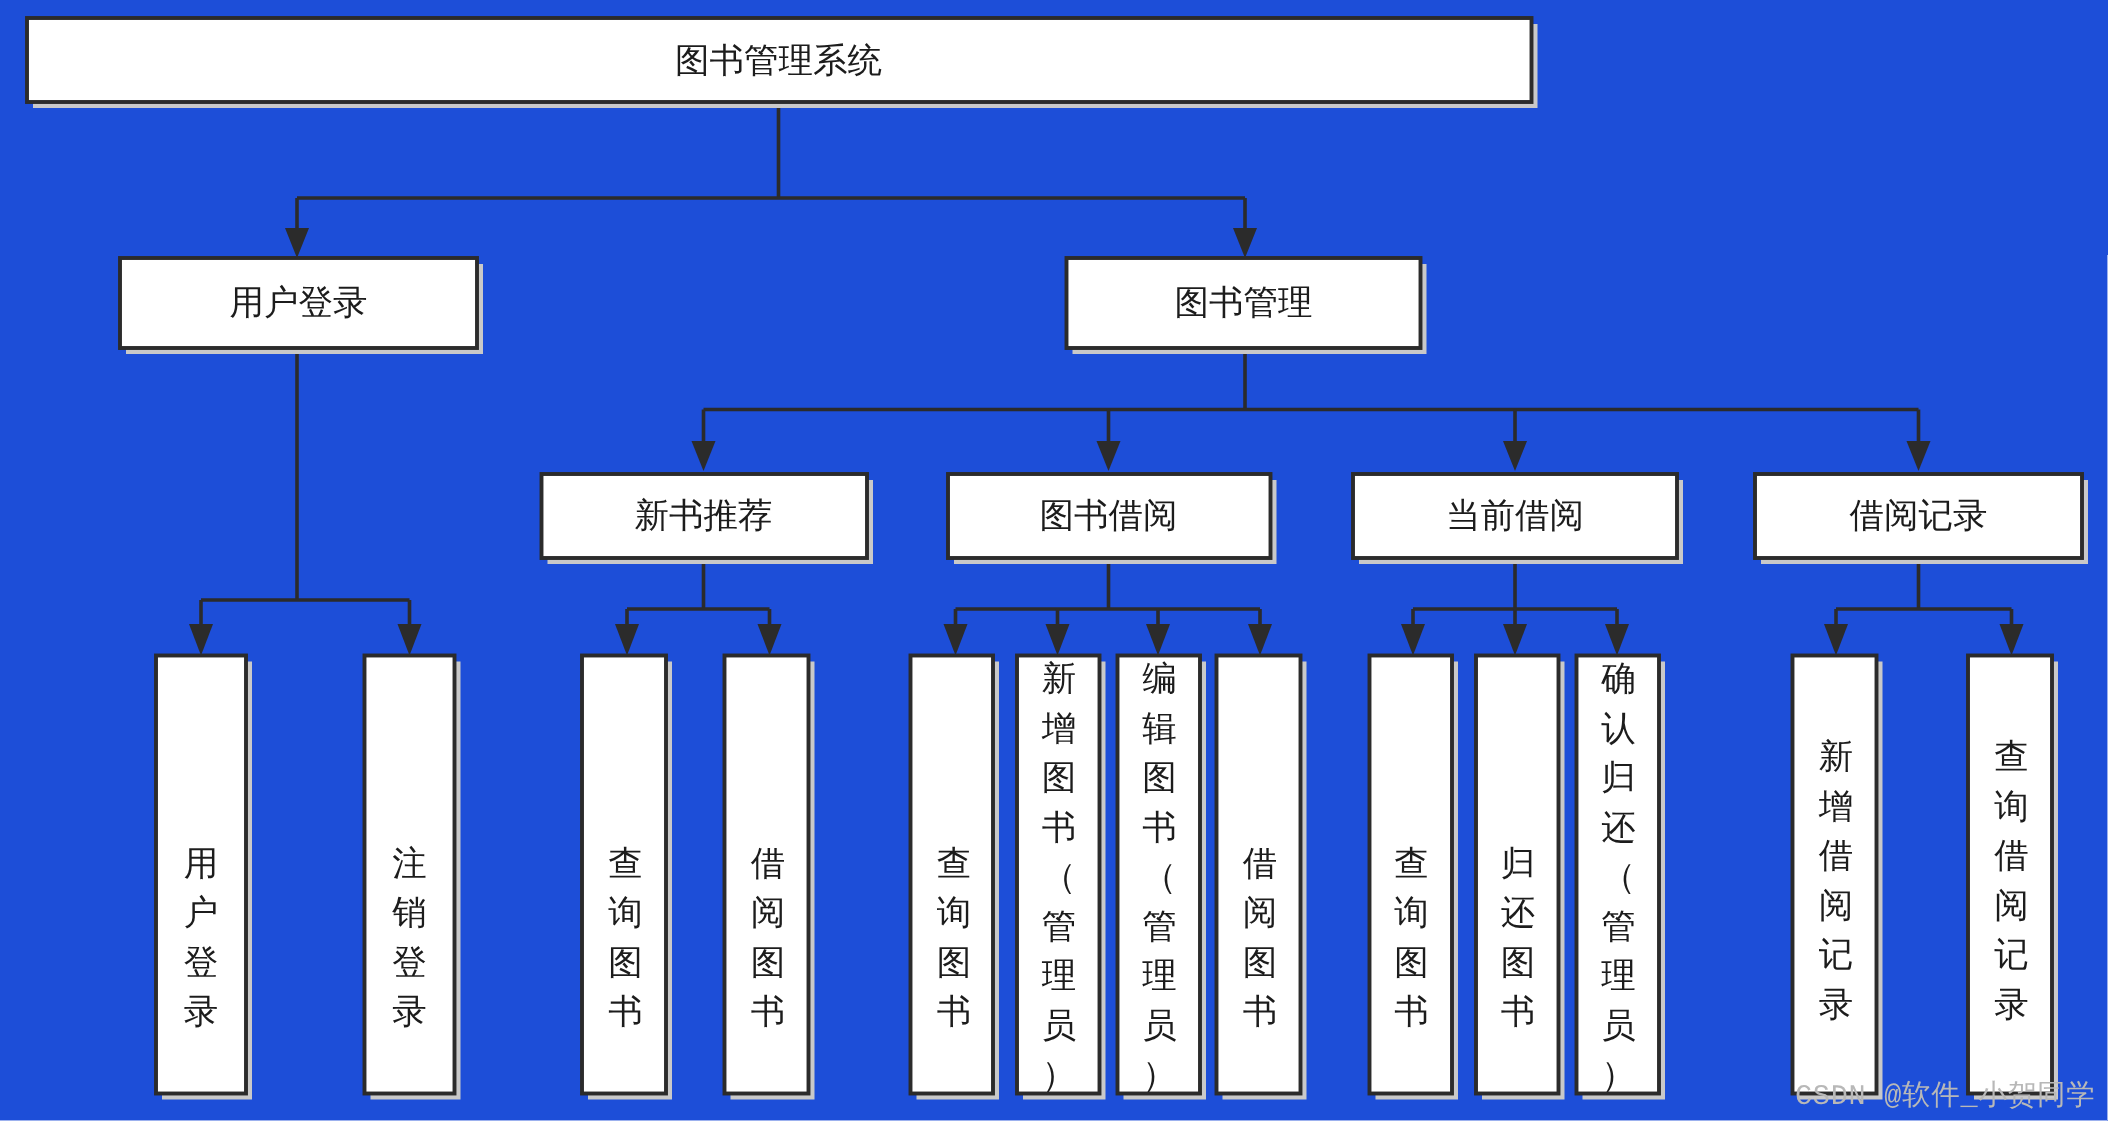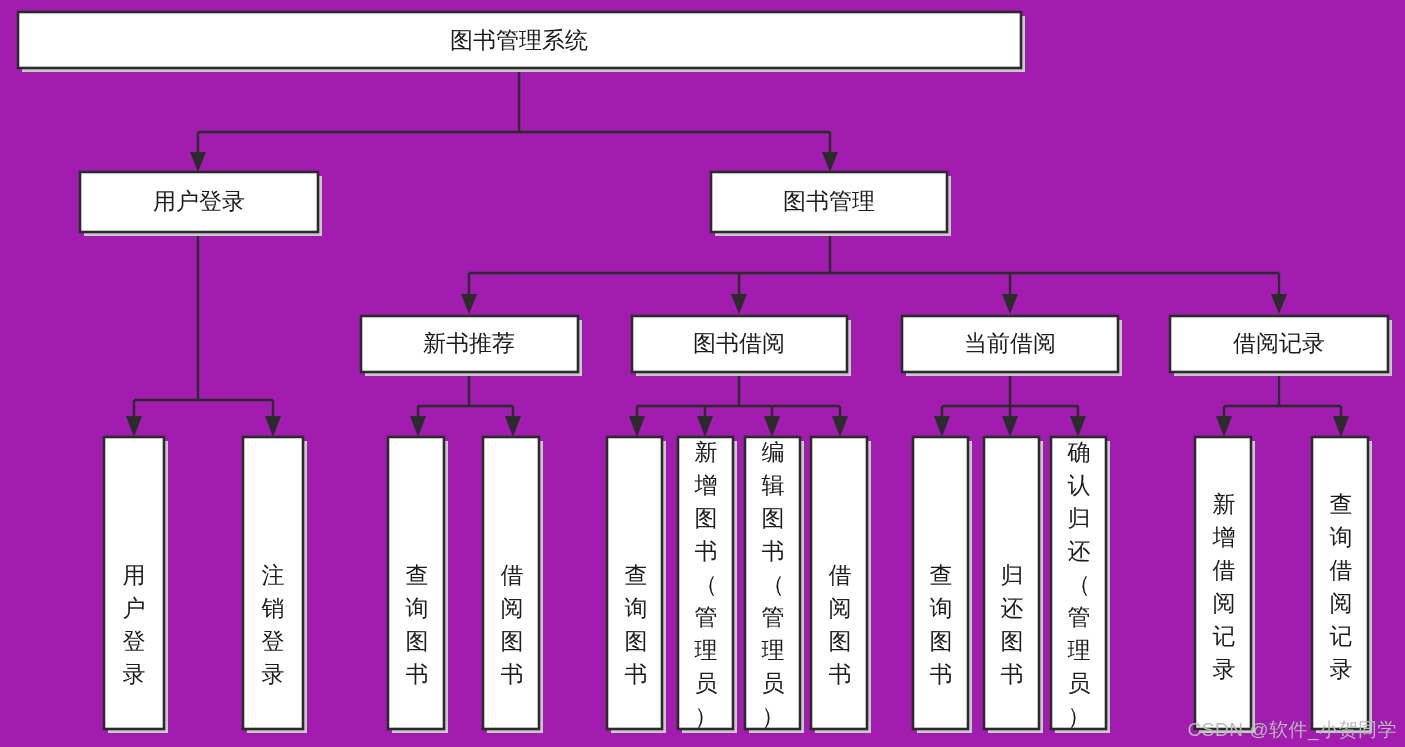--- a/index.html
+++ b/index.html
@@ -7,21 +7,21 @@
     padding: 0;
     background: #ffffff;
   }
   body {
     font-family: "Liberation Sans", "DejaVu Sans", sans-serif;
   }
   #diagram-root {
     position: relative;
     width: 1405px;
     height: 747px;
-    background: #a21caf;
+    background: #1d4ed8;
     overflow: hidden;
   }
   svg#flowchart {
     position: absolute;
     left: 0;
     top: 0;
     width: 1405px;
     height: 747px;
     display: block;
   }
@@ -54,21 +54,21 @@
   .node-label-v {
     font-family: "Liberation Sans", "DejaVu Sans", sans-serif;
     font-size: 23px;
     fill: #1c1c1c;
     text-anchor: middle;
   }
   .watermark {
     position: absolute;
     right: 8px;
     bottom: 4px;
-    font-family: Liberation Sans, sans-serif;
+    font-family: Liberation Mono, monospace;
     font-size: 19px;
     color: #b8b8b8;
     letter-spacing: 0.5px;
     white-space: nowrap;
     pointer-events: none;
   }
 </style>
 </head>
 <body>
 

